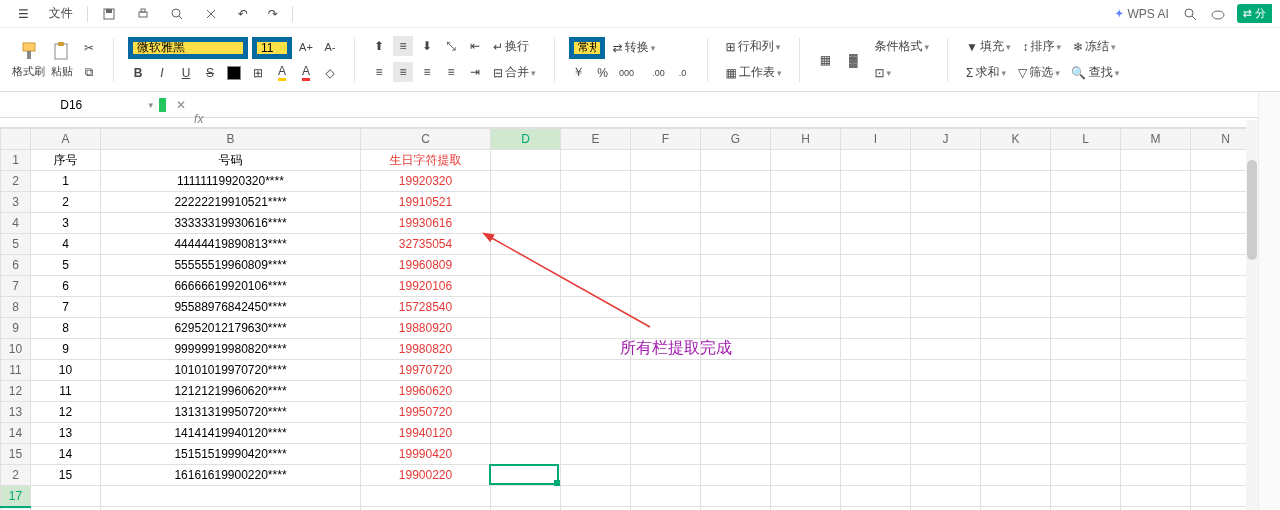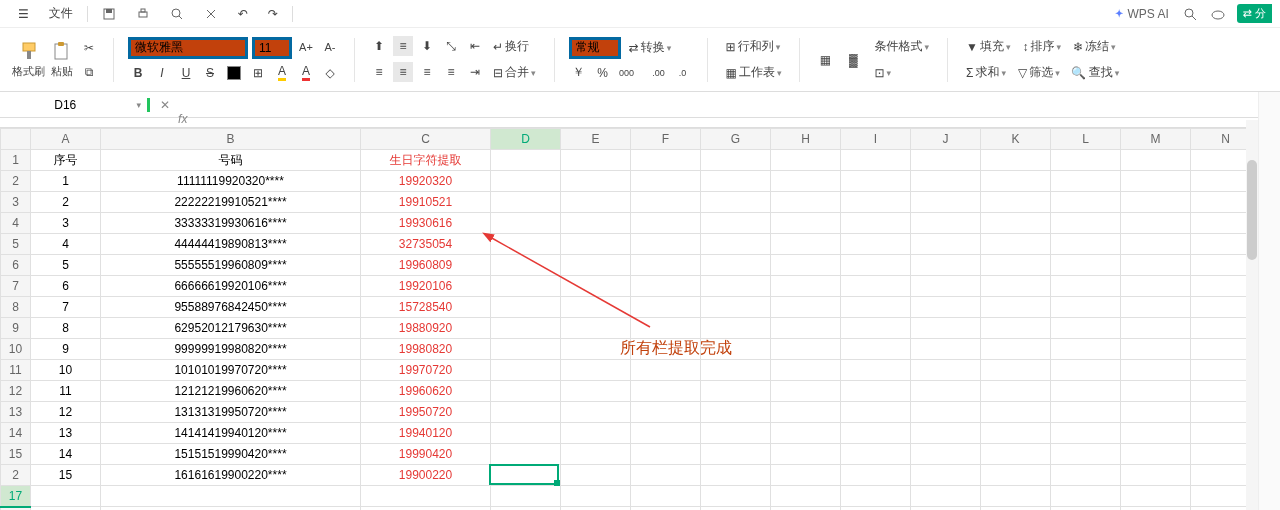--- a/index.html
+++ b/index.html
@@ -13,47 +13,47 @@
 .menubar .ai-logo { color:#5b7fff; font-weight:bold; font-size:10px; }
 .menubar .ricons { display:flex; gap:10px; align-items:center; margin-left:12px; }
 .menubar .ricons .ic { width:18px; height:18px; display:flex; align-items:center; justify-content:center; color:#666; }
 .menubar .share { background:#0a7; color:#fff; padding:2px 6px; border-radius:3px 0 0 3px; font-size:11px; }
 .ribbon { height:64px; border-bottom:1px solid #ddd; display:flex; align-items:center; padding:4px 12px; gap:14px; font-size:12px; color:#444; }
 .ribbon .grp { display:flex; align-items:center; gap:6px; }
 .ribbon .vgrp { display:flex; flex-direction:column; align-items:center; gap:2px; }
 .ribbon .vlbl { font-size:11px; }
 .ribbon .vsep { width:1px; height:44px; background:#e5e5e5; }
 .ribbon .bigic { width:22px; height:22px; display:flex; align-items:center; justify-content:center; }
-.ribbon select, .ribbon .sel { border:3px solid #0369a1; height:22px; font-size:12px; padding:0 4px; background:#c2410c; }
+.ribbon select, .ribbon .sel { border:5px solid #0369a1; height:22px; font-size:12px; padding:0 4px; background:#fde047; }
 .ribbon .fontname { width:120px; }
 .ribbon .fontsize { width:40px; }
 .ribbon .btnrow { display:flex; gap:4px; }
 .ribbon .smbtn { width:20px; height:20px; display:flex; align-items:center; justify-content:center; border:1px solid transparent; cursor:pointer; }
 .ribbon .drop { padding:0 4px; height:22px; display:flex; align-items:center; gap:2px; cursor:pointer; }
 .ribbon .drop .cv { font-size:9px; color:#888; }
 .ribbon .twoline { display:flex; flex-direction:column; gap:4px; }
 .fxbar { height:26px; border-bottom:1px solid #ddd; display:flex; align-items:center; font-size:12px; }
-.fxbar .namebox { width:150px; border-right:3px solid #22c55e; display:flex; align-items:center; }
+.fxbar .namebox { width:166px; border-right:7px solid #22c55e; display:flex; align-items:center; }
 .fxbar .namebox input { border:none; width:100%; padding:0 8px; text-align:center; font-size:12px; outline:none; }
 .fxbar .namebox .cv { font-size:9px; color:#888; padding:0 6px; }
 .fxbar .fxicons { display:flex; gap:8px; padding:0 10px; color:#888; align-items:center; }
 .fxbar .fxinput { flex:1; border:none; padding:0 6px; outline:none; }
 .spacer-row { height:10px; border-bottom:1px solid #ddd; }
 .grid { position:relative; }
 .grid table { border-collapse:collapse; table-layout:fixed; }
 .grid th, .grid td { border:1px solid #e0e0e0; height:21px; font-size:12px; text-align:center; padding:0 4px; overflow:hidden; white-space:nowrap; }
 .grid th { background:#f5f5f5; color:#666; font-weight:normal; }
 .grid .rowhdr { background:#f5f5f5; color:#666; width:30px; }
 .grid .corner { background:#f5f5f5; width:30px; }
 .grid td.red { color:#e53935; }
 .grid tr.selrow .rowhdr { background:#d0e8d0; color:#0a7; border-bottom:2px solid #0a7; }
 .grid th.selcol { background:#d0e8d0; color:#0a7; }
 .selbox { position:absolute; border:2px solid #0a7; pointer-events:none; }
 .selbox::after { content:""; position:absolute; right:-3px; bottom:-3px; width:6px; height:6px; background:#0a7; }
-.annot { position:absolute; color:#c2410c; font-size:16px; pointer-events:none; }
+.annot { position:absolute; color:#a21caf; font-size:16px; pointer-events:none; }
 .arrow-svg { position:absolute; pointer-events:none; }
 .vscroll { position:absolute; right:22px; top:120px; bottom:0; width:12px; background:#f5f5f5; }
 .vscroll .thumb { position:absolute; left:1px; right:1px; top:40px; height:100px; background:#ccc; border-radius:6px; }
 .sidepanel { position:absolute; right:0; top:92px; bottom:0; width:22px; border-left:1px solid #eee; background:#fafafa; }
 svg { display:block; }
 </style>
 </head>
 <body>
 
 <div class="menubar">
@@ -188,21 +188,21 @@
             <span class="cv">▾</span>
           </span>
       </div>
     </div>
   </div>
   <div class="vsep"></div>
 
   <div class="grp">
     <div class="twoline">
       <div class="btnrow">
-        <input class="sel" style="width: 52px;" value="常规">
+        <input class="sel" style="width: 36px;" value="常规">
         <span class="drop">
             <span>⇄</span>
             <span>转换</span>
             <span class="cv">▾</span>
           </span>
       </div>
       <div class="btnrow">
         <span class="smbtn">￥</span>
         <span class="smbtn">%</span>
         <span class="smbtn" style="font-size:9px;">000</span>

